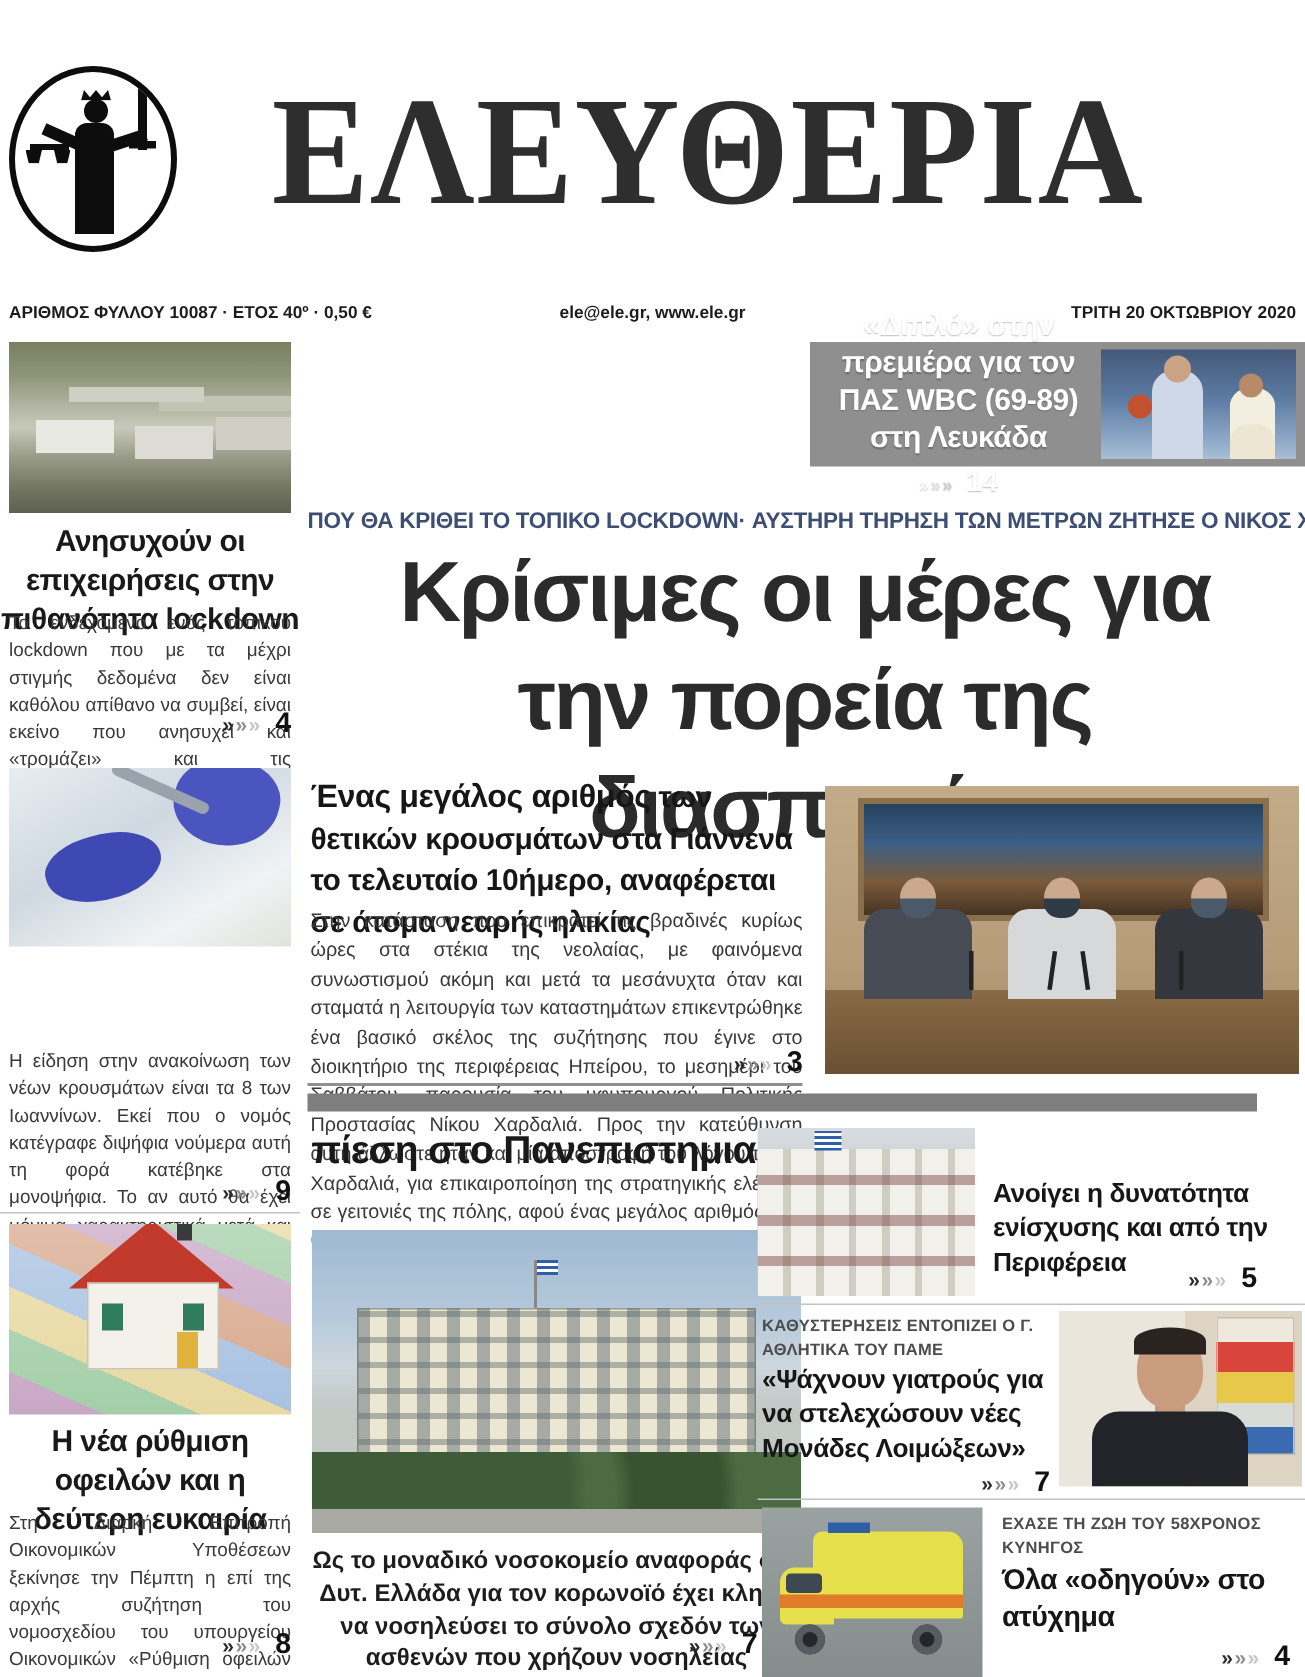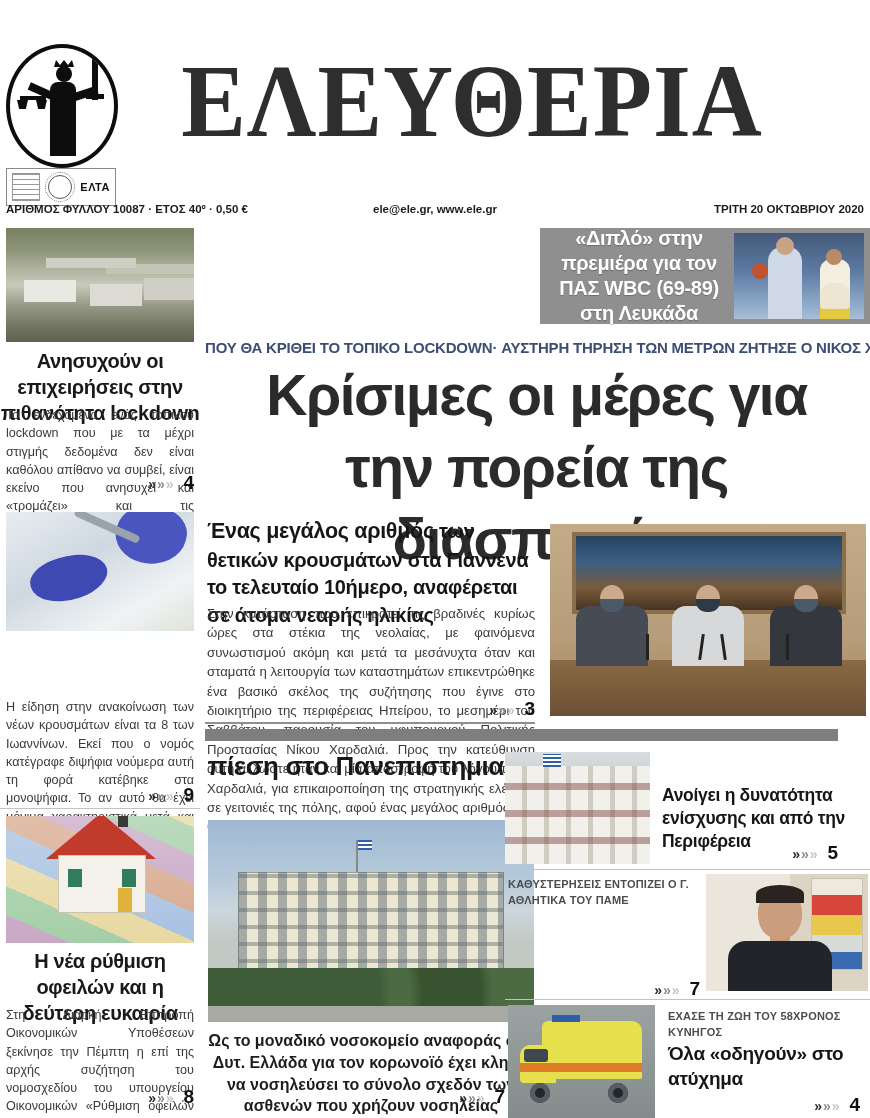--- a/index.html
+++ b/index.html
@@ -168,44 +168,43 @@
       <div class="torso"></div>
     <div class="armL"></div>
       <div class="scalebar"></div>
       <div class="panL"></div>
       <div class="panR"></div>
     <div class="armR"></div>
       <div class="sword"></div>
       <div class="hilt"></div>
   </div>
 
-  <div class="abs postal">
-    <div class="grid"></div>
-    <div class="stamp"></div>
-    <div class="elta">ΕΛΤΑ</div>
-  </div>
 
   <div class="abs masthead">ΕΛΕΥΘΕΡΙΑ</div>
 
 
   <div class="abs inforow">
     <span>ΑΡΙΘΜΟΣ ΦΥΛΛΟΥ 10087 · ΕΤΟΣ 40º · 0,50 €</span>
     <span class="mid">ele@ele.gr, www.ele.gr</span>
     <span>ΤΡΙΤΗ 20 ΟΚΤΩΒΡΙΟΥ 2020</span>
   </div>
 
   <div class="abs ph ph-industrial" style="left:6px;top:228px;width:188px;height:114px;">
     <div class="b2"></div>
       <div class="b1"></div>
   </div>
 
 
-  <div class="abs teaser" style="left:540px;top:228px;width:330px;height:96px;">
+  <div class="abs teaser" style="left:540px;top:228px;width:330px;height:83px;">
     <div class="ttl" style="width:186px;">
       <span>«Διπλό» στην πρεμιέρα για τον ΠΑΣ WBC (69-89) στη Λευκάδα</span>
+      <div class="pref light">
+        <span class="c1">»</span><span class="c2">»</span><span class="c3">»</span>
+        <span class="num">14</span>
+      </div>
     </div>
     <div class="photo ph ph-basketball" style="right:6px;width:130px;">
       <div class="pl1"></div>
         <div class="pl1h"></div>
         <div class="pl2"></div>
         <div class="pl2h"></div>
         <div class="ball"></div>
     </div>
   </div>
 
@@ -310,20 +309,21 @@
   </div>
   <div class="abs r-head" style="left:662px;top:784px;width:210px;font-size:17.5px;line-height:1.3;">Ανοίγει η δυνατότητα ενίσχυσης και από την Περιφέρεια</div>
   <div class="abs pref" style="left:662px;top:842px;width:176px;text-align:right;">
     <span class="c1">»</span><span class="c2">»</span><span class="c3">»</span>
     <span class="num">5</span>
   </div>
 
   <div class="abs divider" style="left:505px;top:869px;width:365px;"></div>
 
   <div class="abs r-kicker" style="left:508px;top:877px;width:192px;">ΚΑΘΥΣΤΕΡΗΣΕΙΣ ΕΝΤΟΠΙΖΕΙ Ο Γ. ΑΘΛΗΤΙΚΑ ΤΟΥ ΠΑΜΕ</div>
+  <div class="abs r-head" style="left:508px;top:908px;width:202px;font-size:17.5px;line-height:1.3;">«Ψάχνουν γιατρούς για να στελεχώσουν νέες Μονάδες Λοιμώξεων»</div>
   <div class="abs pref" style="left:508px;top:978px;width:192px;text-align:right;">
     <span class="c1">»</span><span class="c2">»</span><span class="c3">»</span>
     <span class="num">7</span>
   </div>
   <div class="abs ph ph-portrait" style="left:706px;top:874px;width:162px;height:117px;">
     <div class="poster"></div>
       <div class="neck"></div>
       <div class="torso"></div>
       <div class="head"></div>
       <div class="hair"></div>

